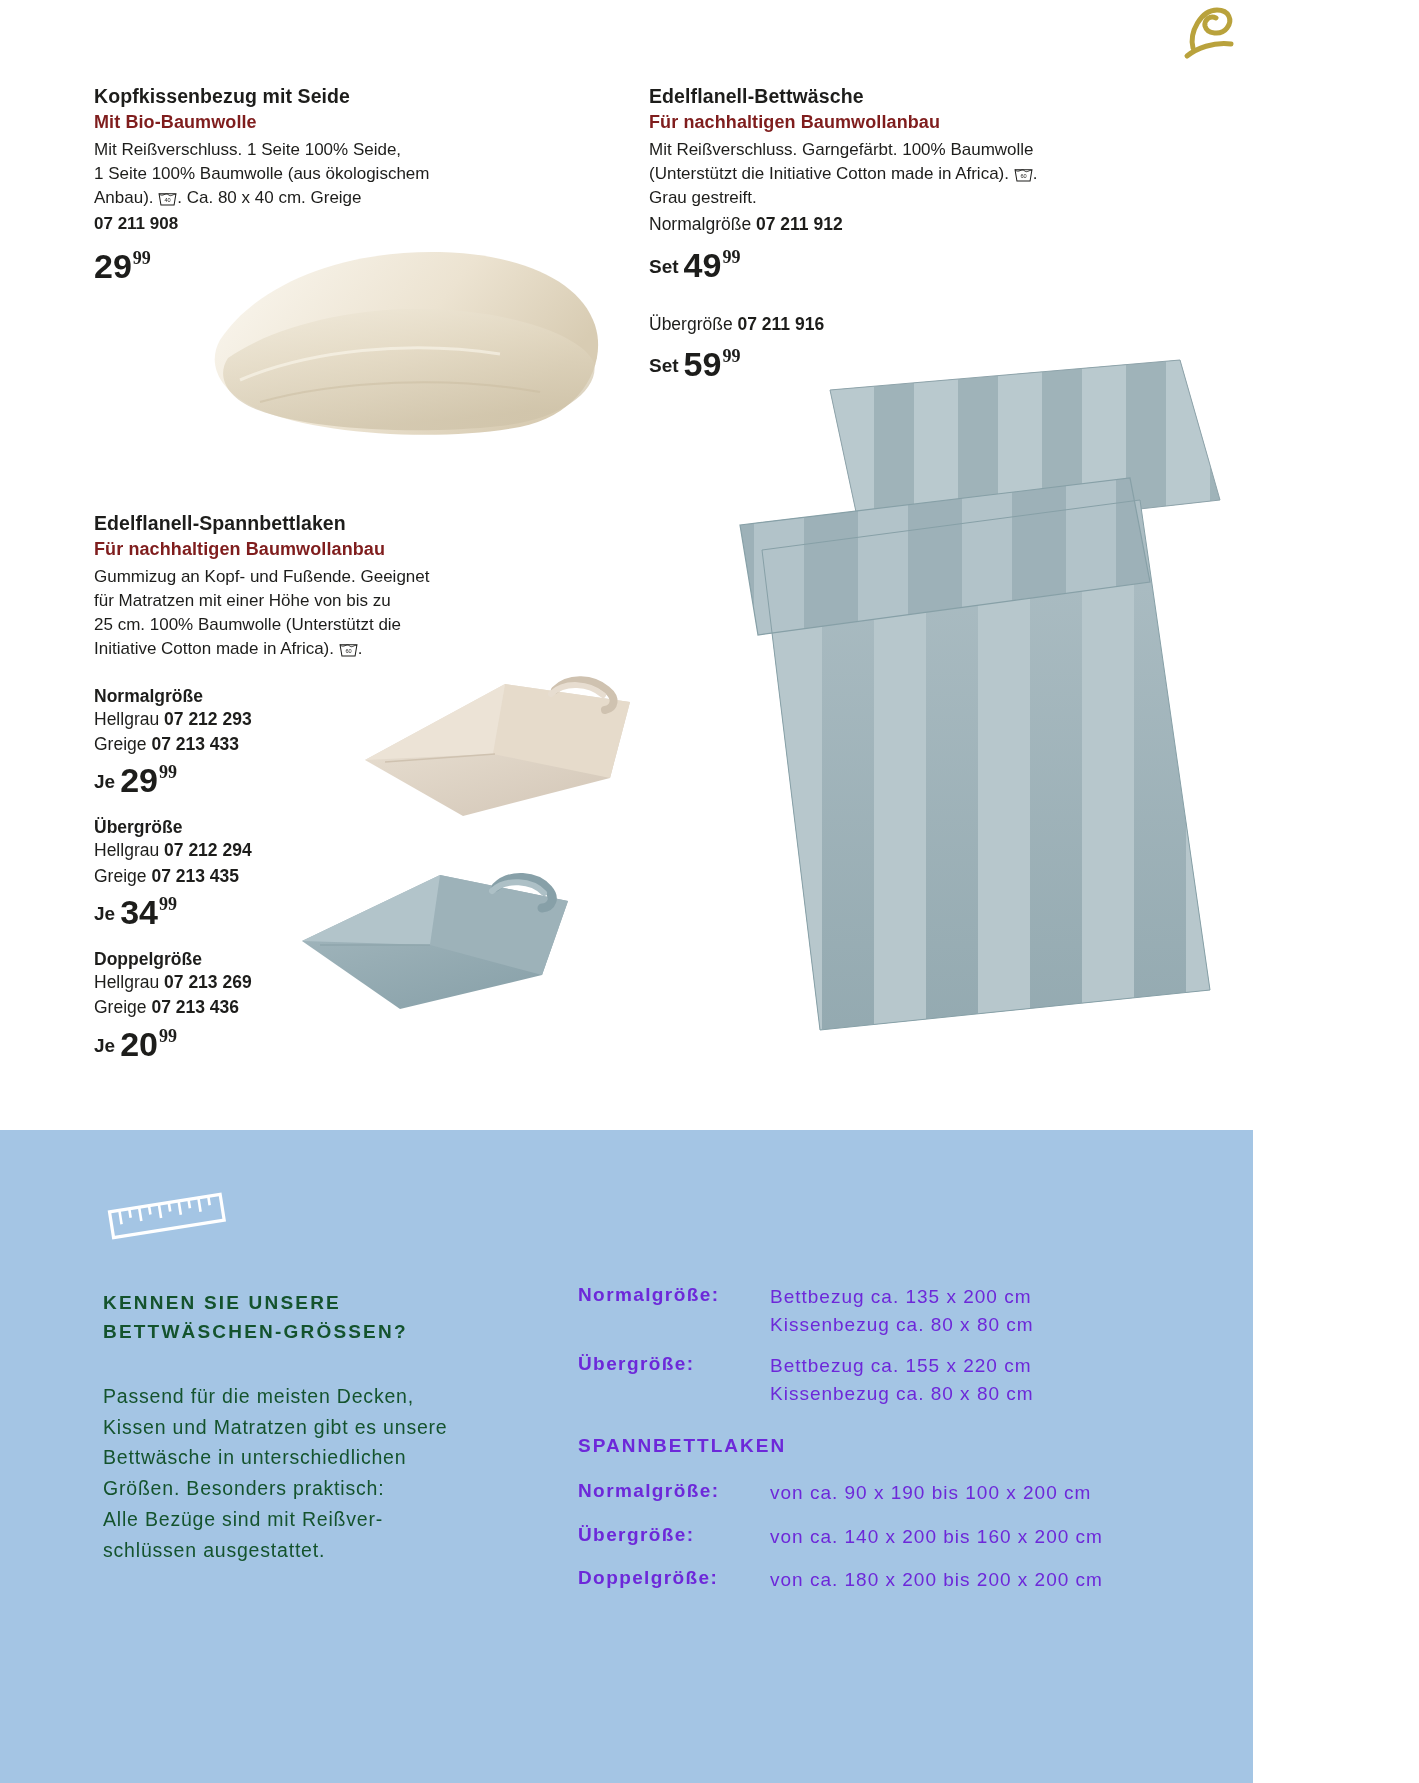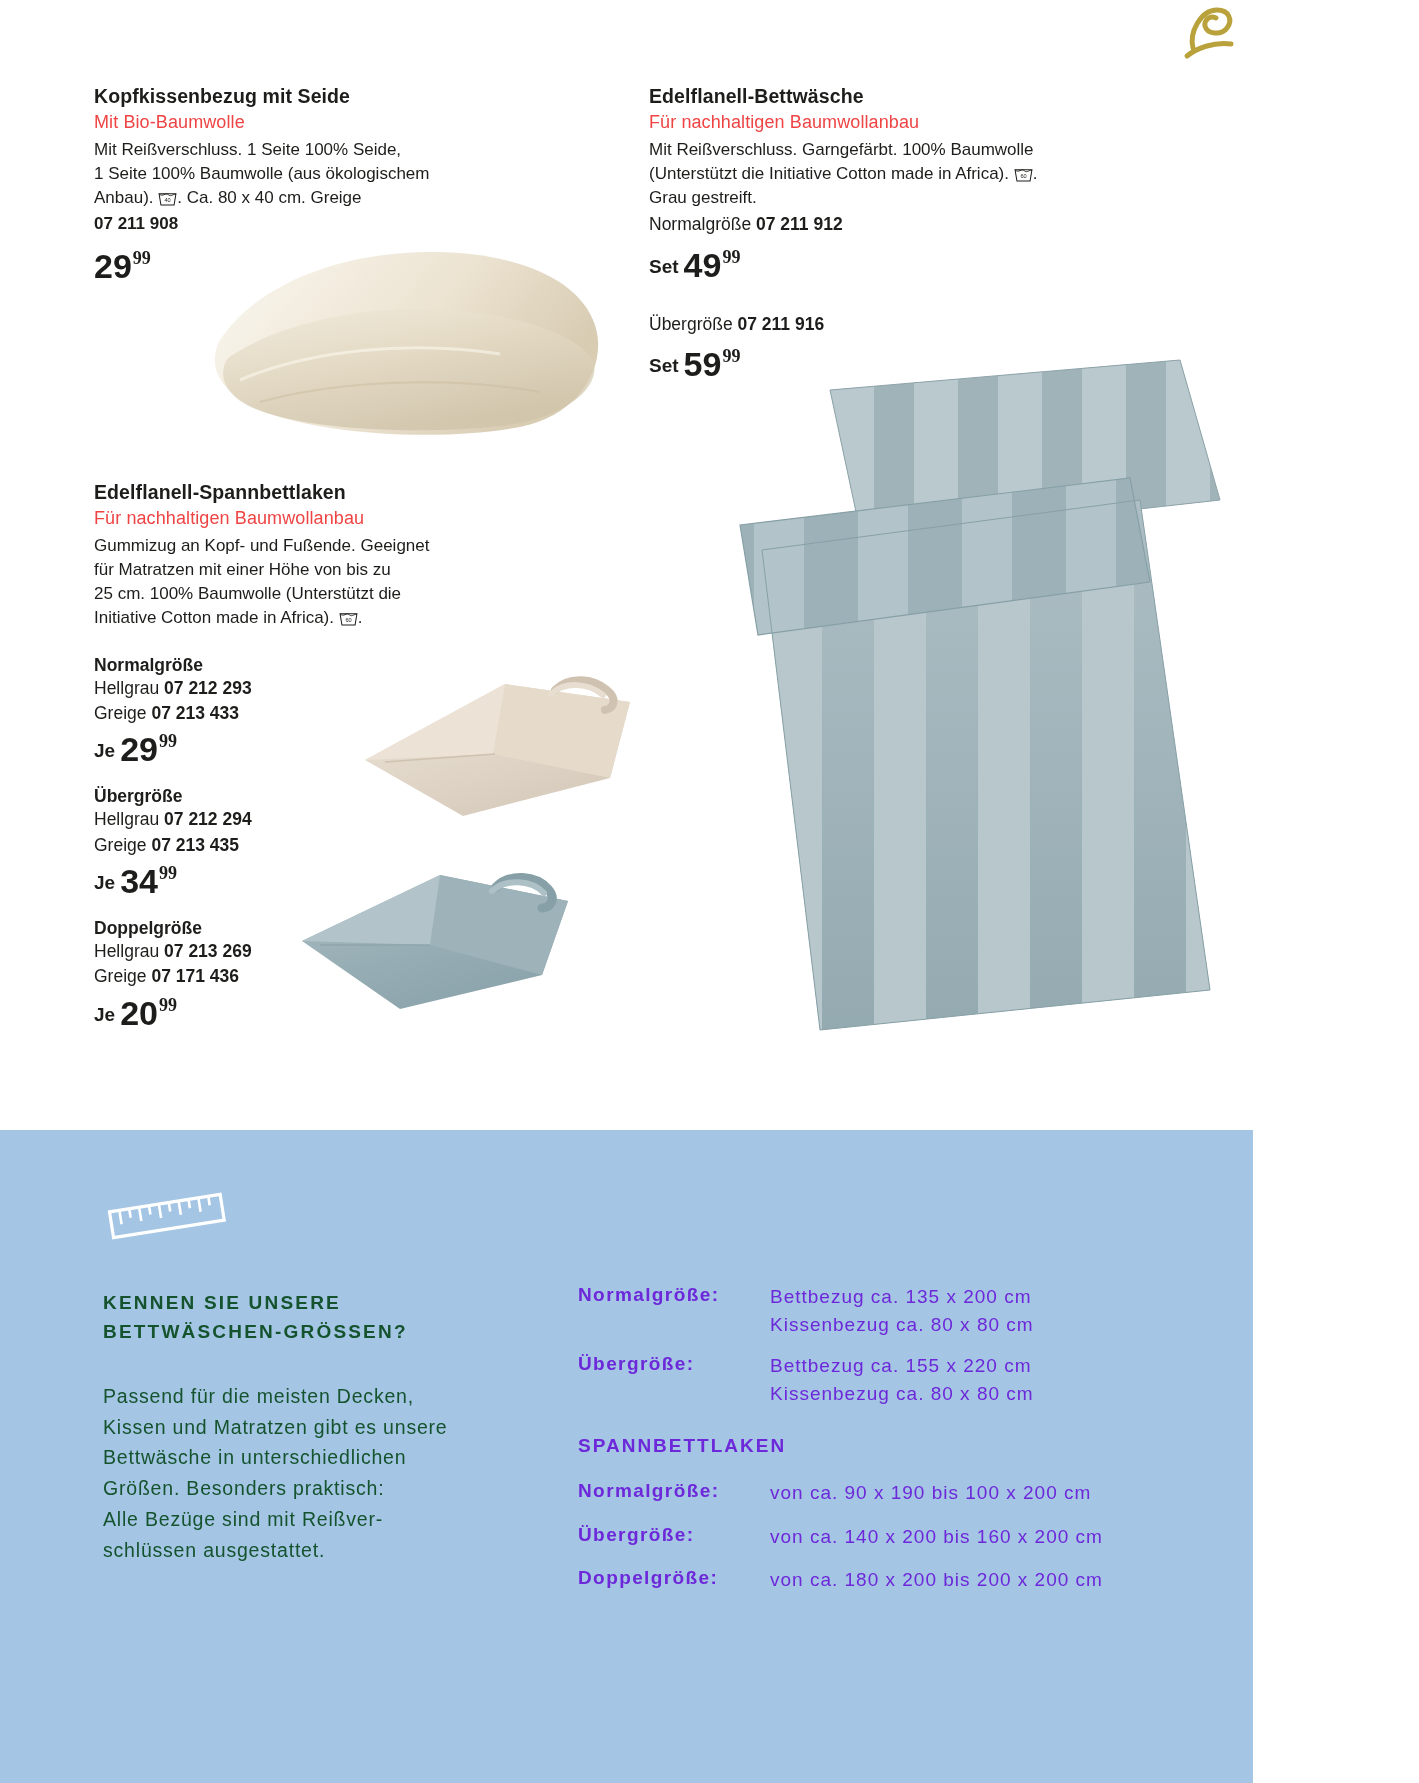--- a/index.html
+++ b/index.html
@@ -26,22 +26,22 @@
   
   .prod-title {
     font-size: 19.5px;
     font-weight: bold;
     letter-spacing: 0.1px;
     margin: 0 0 4px 0;
     color: #1d1d1b;
   }
   .prod-sub {
     font-size: 18px;
-    font-weight: normal;
-    color: #ef4444;
+    font-weight: bold;
+    color: #7f1d1d;
     margin: 0 0 5px 0;
     letter-spacing: 0.1px;
   }
   .prod-desc {
     font-size: 17px;
     line-height: 1.42;
     color: #1d1d1b;
     margin: 0;
   }
   .artno { font-weight: bold; }
@@ -97,21 +97,21 @@
     position: absolute;
     left: 200px;
     top: 230px;
     width: 430px;
     height: 240px;
   }
 
   #block-sheet {
     position: absolute;
     left: 94px;
-    top: 481px;
+    top: 512px;
     width: 400px;
   }
   #sheet-variants { margin-top: 24px; }
   .variant-group { margin-bottom: 20px; }
   .variant-price { margin-top: 6px; }
 
   #sheet-image-beige {
     position: absolute;
     left: 355px;
     top: 650px;
@@ -312,21 +312,21 @@
     </div>
 
     <div class="variant-group">
       <p class="size-label">Doppelgröße</p>
       <p class="variant-line">
         <span>Hellgrau</span>
         <span class="artno">07 213 269</span>
       </p>
       <p class="variant-line">
         <span>Greige</span>
-        <span class="artno">07 171 436</span>
+        <span class="artno">07 213 436</span>
       </p>
       <div class="variant-price">
         <span class="price-prefix">Je</span><span class="price"><span>20</span><span class="cents">99</span></span>
       </div>
     </div>
 
   </div>
 </div>
 
 <div id="sheet-image-beige">

